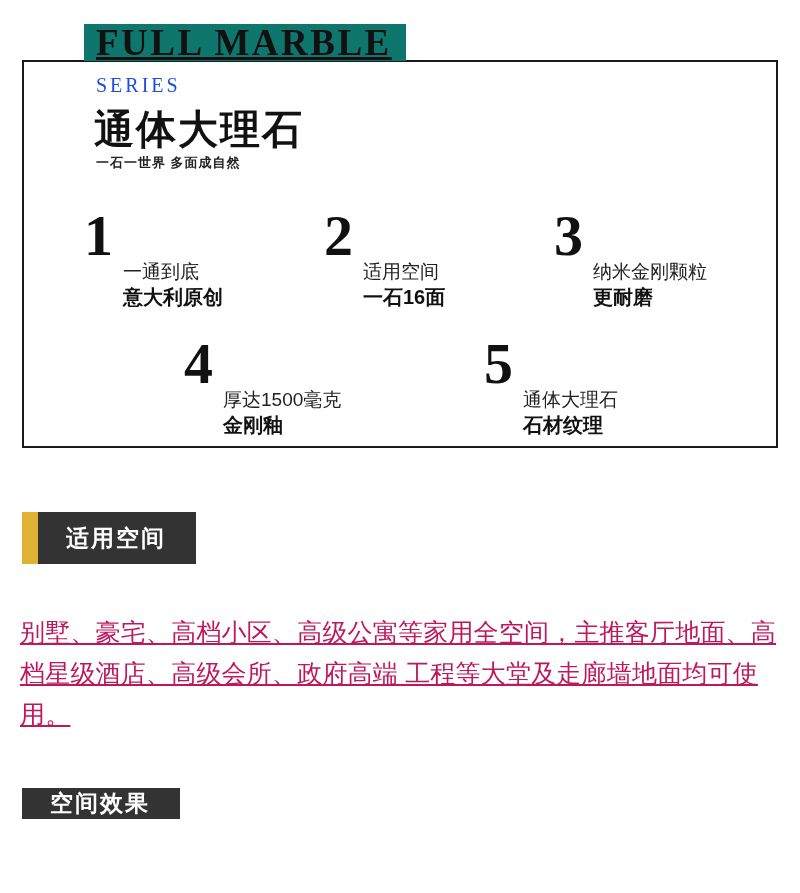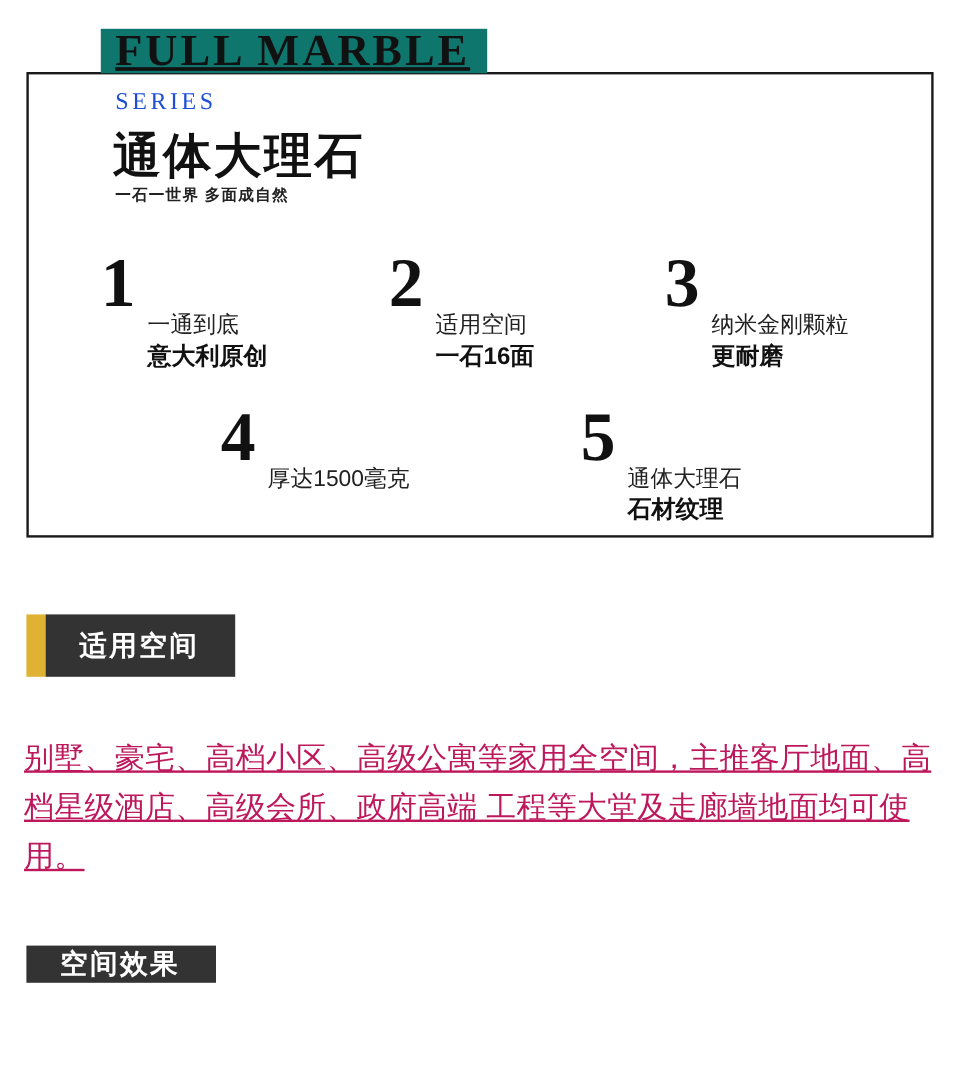--- a/index.html
+++ b/index.html
@@ -186,20 +186,21 @@
       <div class="txt">
         <div class="line1">纳米金刚颗粒</div>
         <div class="line2">更耐磨</div>
       </div>
     </div>
 
     <div class="feature f4">
       <div class="num">4</div>
       <div class="txt">
         <div class="line1">厚达1500毫克</div>
+        <div class="line2">金刚釉</div>
       </div>
     </div>
 
     <div class="feature f5">
       <div class="num">5</div>
       <div class="txt">
         <div class="line1">通体大理石</div>
         <div class="line2">石材纹理</div>
       </div>
     </div>

